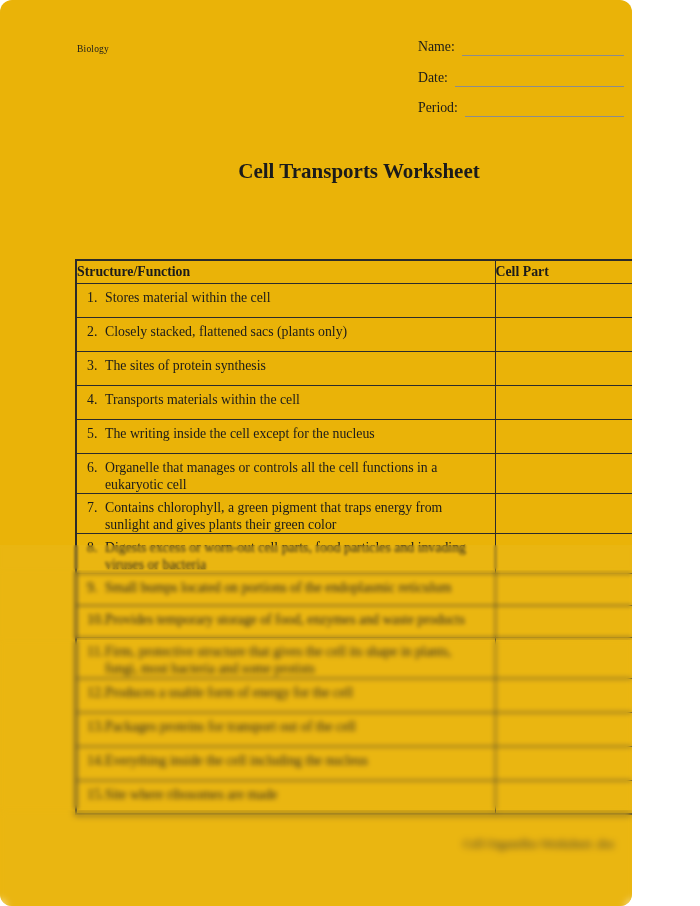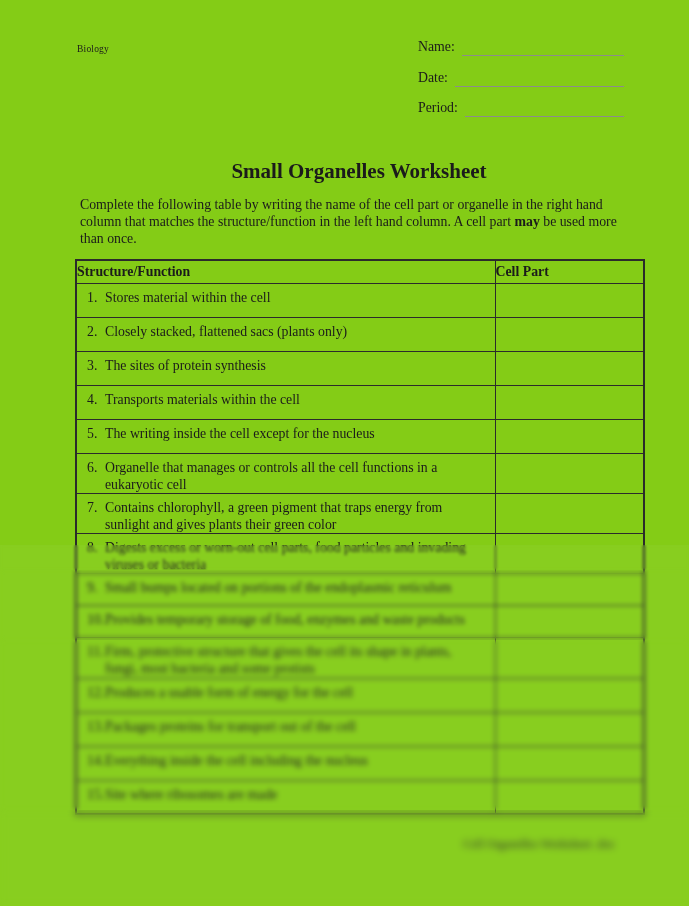--- a/index.html
+++ b/index.html
@@ -1,19 +1,20 @@
 <!DOCTYPE html>
 <html><head>
 <meta charset="utf-8">
 <style>
   html,body { margin:0; padding:0; background:#ffffff; }
   .page {
-    position:relative; width:689px; height:906px; background:#84cc16;
+    position:relative; width:632px; height:906px; background:#eab308;
     font-family:"Liberation Serif","DejaVu Serif",serif; color:#1b1b1b;
     overflow:hidden;
+    border-radius:12px;
   }
 
   .course { position:absolute; left:77px; top:44px; font-size:9.5px; letter-spacing:0.2px; }
 
   .fields { position:absolute; left:418px; top:39px; width:206px; }
   .field  { display:flex; height:18px; margin-bottom:12.5px; font-size:13.8px; }
   .field .line { flex:1; border-bottom:1px solid #8c8c8c; margin-left:7px; margin-bottom:1px; }
 
   .doc-title {
     position:absolute; left:75px; top:159px; width:568px;
@@ -74,23 +75,22 @@
     <div class="field">
       <span data-bind="header_fields.1.label">Date:</span>
       <span class="line"></span>
     </div>
     <div class="field">
       <span data-bind="header_fields.2.label">Period:</span>
       <span class="line"></span>
     </div>
   </div>
 
-  <div class="doc-title" data-bind="document.title">Small Organelles Worksheet</div>
+  <div class="doc-title" data-bind="document.title">Cell Transports Worksheet</div>
 
-  <div class="instructions"><span data-bind="instructions.part1">Complete the following table by writing the name of the cell part or organelle in the right hand column that matches the structure/function in the left hand column. A cell part </span><b data-bind="instructions.bold">may</b><span data-bind="instructions.part2"> be used more than once.</span></div>
 
   <table class="ws">
     <colgroup>
         <col class="c1">
         <col class="c2">
       </colgroup>
     <tbody>
         <tr>
       <th data-bind="table.headers.0">Structure/Function</th>
       <th data-bind="table.headers.1">Cell Part</th>

